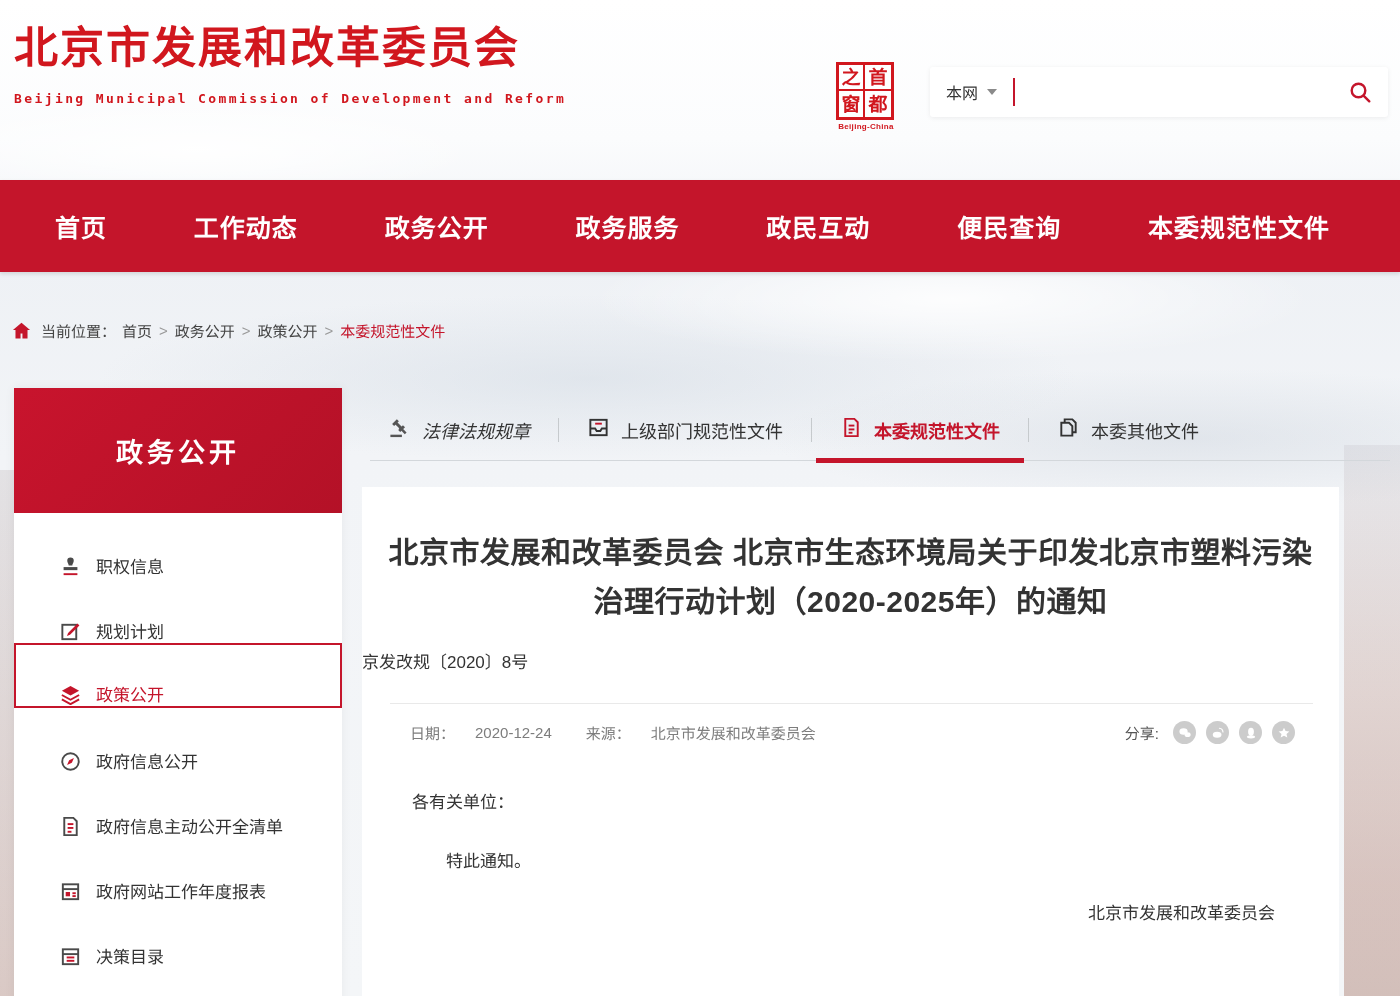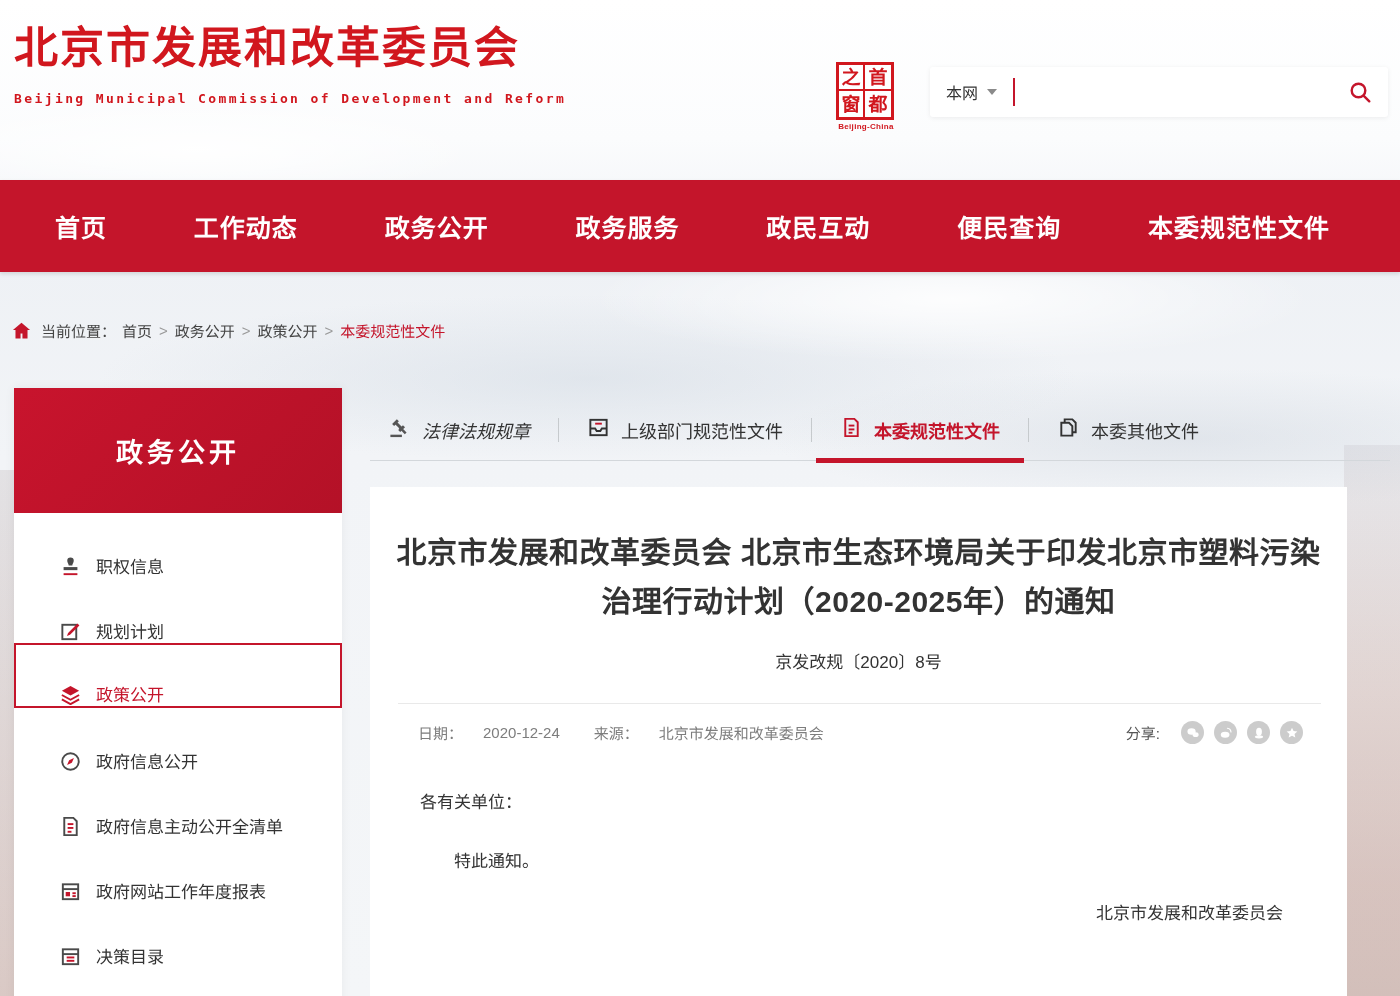--- a/index.html
+++ b/index.html
@@ -80,31 +80,31 @@
   .tabs{position:absolute;left:370px;top:399px;width:1020px;height:62px;display:flex;align-items:center;
     border-bottom:1px solid #d3d7db;}
   .tab{position:relative;height:100%;display:flex;align-items:center;gap:11px;font-size:18px;color:#333;
     padding:0 28px;cursor:pointer;white-space:nowrap;}
   .tab:first-child{padding-left:18px;font-style:italic;}
   .tab.active{color:var(--primary-red);font-weight:bold;}
   .tab.active::after{content:"";position:absolute;left:4px;right:4px;bottom:-3px;height:5px;background:var(--primary-red);}
   .tab-sep{width:1px;height:24px;background:#c6cacd;}
 
   
-  .article{position:absolute;left:370px;top:487px;width:977px;height:509px;background:#fff;}
+  .article{position:absolute;left:362px;top:487px;width:977px;height:509px;background:#fff;}
   .article-title{margin:42px auto 0;max-width:925px;text-align:center;font-size:30px;font-weight:bold;
     color:#333;line-height:1.62;letter-spacing:.5px;}
-  .doc-number{text-align:center;font-size:17px;color:#333;margin-top:22px;}
+  .doc-number{text-align:left;font-size:17px;color:#333;margin-top:22px;}
   .article-divider{height:1px;background:var(--divider-gray);margin:30px 26px 0 28px;}
   .meta-row{display:flex;justify-content:space-between;align-items:center;margin:17px 44px 0 48px;
     font-size:15px;color:var(--text-gray);}
   .meta-left{display:flex;align-items:center;gap:20px;}
   .meta-left .src{margin-left:14px;}
   .share{display:flex;align-items:center;gap:10px;color:#555;}
-  .share-label{margin-right:11px;}
+  .share-label{margin-right:4px;}
   .share-circle{width:23px;height:23px;border-radius:50%;background:var(--share-gray);
     display:flex;align-items:center;justify-content:center;cursor:pointer;}
   .article-body{margin:38px 50px 0;font-size:17px;color:#333;line-height:2.5;}
   .para{text-indent:2em;margin-top:12px;}
   .closing{text-indent:2em;margin-top:16px;}
   .signature{text-align:right;margin-top:10px;padding-right:14px;}
 </style>
 </head>
 <body>
 

